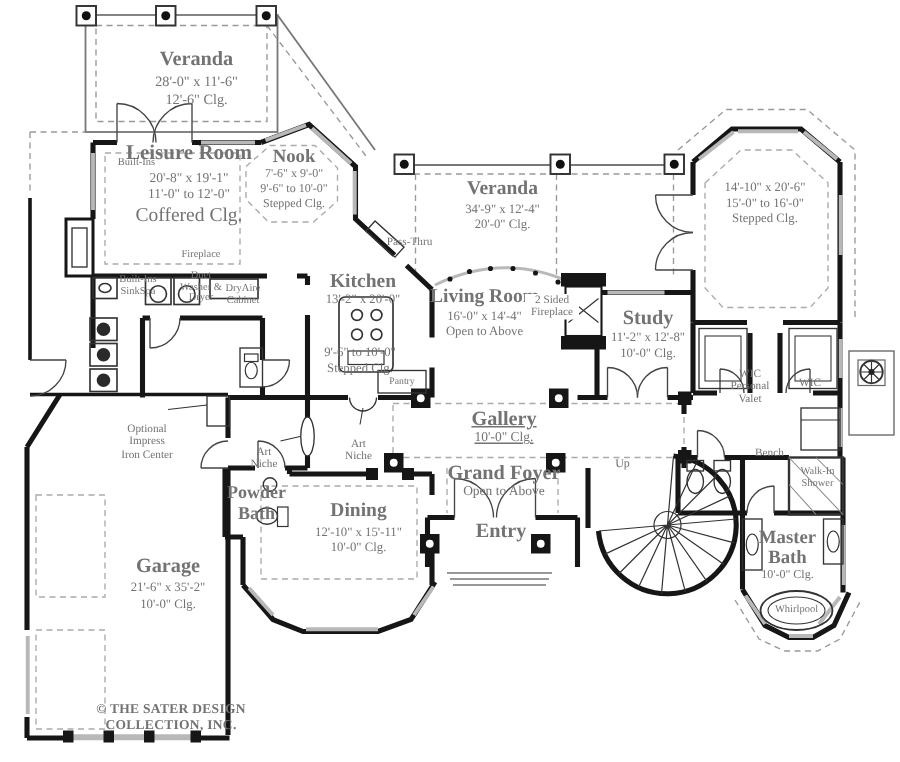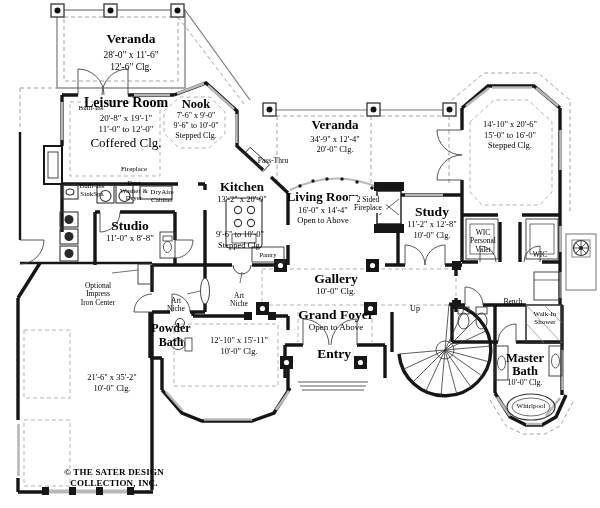--- a/index.html
+++ b/index.html
@@ -1,17 +1,17 @@
 <!DOCTYPE html>
 <html><head>
 <meta charset="utf-8">
 <style>
   html,body{margin:0;padding:0;background:#ffffff;}
   .page{position:relative;width:600px;height:508px;background:#fff;overflow:hidden;
-        font-family:"Liberation Serif","DejaVu Serif",serif;color:#000000;}
+        font-family:"Liberation Serif","DejaVu Serif",serif;color:#737373;}
   svg{position:absolute;left:0;top:0;}
   .lbl{position:absolute;text-align:center;line-height:1.12;}
   .t{display:block;font-weight:700;font-size:13px;line-height:1.04;}
   .d{display:block;font-size:8.5px;line-height:1.25;}
   .sm{font-size:7px;line-height:1.1;}
   .sm2{font-size:7.5px;line-height:1.1;margin-top:12px;}
   .cr{font-size:9px;font-weight:700;line-height:1.2;letter-spacing:.2px;}
 </style>
 </head>
 <body>
@@ -337,45 +337,43 @@
     <span class="d">15'-0" to 16'-0"</span>
     <span class="d">Stepped Clg.</span>
   </div>
 
   <div class="lbl" style="left:396px;top:205px;width:72px;">
     <span class="t" style="font-size:13.5px">Study</span>
     <span class="d">11'-2" x 12'-8"</span>
     <span class="d">10'-0" Clg.</span>
   </div>
 
-  <div class="lbl" style="left:94px;top:219px;width:72px;">
-    <span class="t" style="font-size:13.5px">Studio</span>
-    <span class="d" style="font-size:9px">11'-0" x 8'-8"</span>
-  </div>
-
-  <div class="lbl" style="left:294px;top:272px;width:84px;">
+
+  <div class="lbl" style="left:294px;top:272px;width:84px;text-decoration:underline;">
     <span class="t" style="font-size:13.5px">Gallery</span>
     <span class="d" style="font-size:9px">10'-0" Clg.</span>
   </div>
 
   <div class="lbl" style="left:282px;top:308px;width:108px;">
     <span class="t" style="font-size:13.5px">Grand Foyer</span>
     <span class="d" style="font-size:9px">Open to Above</span>
   </div>
 
   <div class="lbl" style="left:306px;top:347px;width:56px;">
     <span class="t" style="font-size:13.5px">Entry</span>
   </div>
 
   <div class="lbl" style="left:193px;top:333px;width:92px;">
+    <span class="t">Dining</span>
     <span class="d" style="margin-top:2px">12'-10" x 15'-11"</span>
     <span class="d">10'-0" Clg.</span>
   </div>
 
   <div class="lbl" style="left:68px;top:370px;width:88px;">
+    <span class="t" style="font-size:13.5px">Garage</span>
     <span class="d" style="margin-top:2px">21'-6" x 35'-2"</span>
     <span class="d">10'-0" Clg.</span>
   </div>
 
   <div class="lbl" style="left:497px;top:352px;width:56px;">
     <span class="t" style="font-size:12.5px">Master Bath</span>
     <span class="d" style="font-size:8px">10'-0" Clg.</span>
   </div>
 
   <div class="lbl" style="left:149px;top:322px;width:44px;font-weight:700;font-size:12px;line-height:1.15;">
@@ -386,21 +384,21 @@
   <div class="lbl sm" style="left:72px;top:166px;width:38px;margin-left:43px;"><span>Fireplace</span></div>
   <div class="lbl sm" style="left:74px;top:183px;width:36px;"><span>Built-Ins SinkSpa</span></div>
   <div class="lbl sm" style="left:118px;top:180px;width:32px;"><span>Duet Washer &amp; Dryer</span></div>
   <div class="lbl sm" style="left:145px;top:189px;width:34px;"><span>DryAire Cabinet</span></div>
   <div class="lbl sm2" style="left:252px;top:145px;width:42px;"><span>Pass-Thru</span></div>
   <div class="lbl sm2" style="left:350px;top:184px;width:36px;background:#fff;"><span>2 Sided Fireplace</span></div>
   <div class="lbl" style="left:252px;top:251px;width:32px;font-size:6.5px;"><span>Pantry</span></div>
   <div class="lbl sm2" style="left:162px;top:285px;width:28px;"><span>Art Niche</span></div>
   <div class="lbl sm2" style="left:225px;top:280px;width:28px;"><span>Art Niche</span></div>
   <div class="lbl sm2" style="left:79px;top:270px;width:38px;"><span>Optional Impress Iron Center</span></div>
-  <div class="lbl sm2" style="left:463px;top:217px;width:40px;"><span>WIC Personal Valet</span></div>
+  <div class="lbl sm2" style="left:463px;top:233px;width:40px;padding-left:17px;"><span>WIC Personal Valet</span></div>
   <div class="lbl sm2" style="left:524px;top:239px;width:32px;"><span>WIC</span></div>
   <div class="lbl sm2" style="left:498px;top:286px;width:30px;"><span>Bench</span></div>
   <div class="lbl" style="left:404px;top:305px;width:22px;font-size:8px;"><span>Up</span></div>
   <div class="lbl sm" style="left:529px;top:311px;width:32px;"><span>Walk-In Shower</span></div>
   <div class="lbl sm" style="left:507px;top:403px;width:48px;"><span>Whirlpool</span></div>
 
   <div class="lbl cr" style="left:58px;top:467px;width:112px;">
     <span style="display:block">© THE SATER DESIGN</span>
     <span style="display:block">COLLECTION, INC.</span>
   </div>

